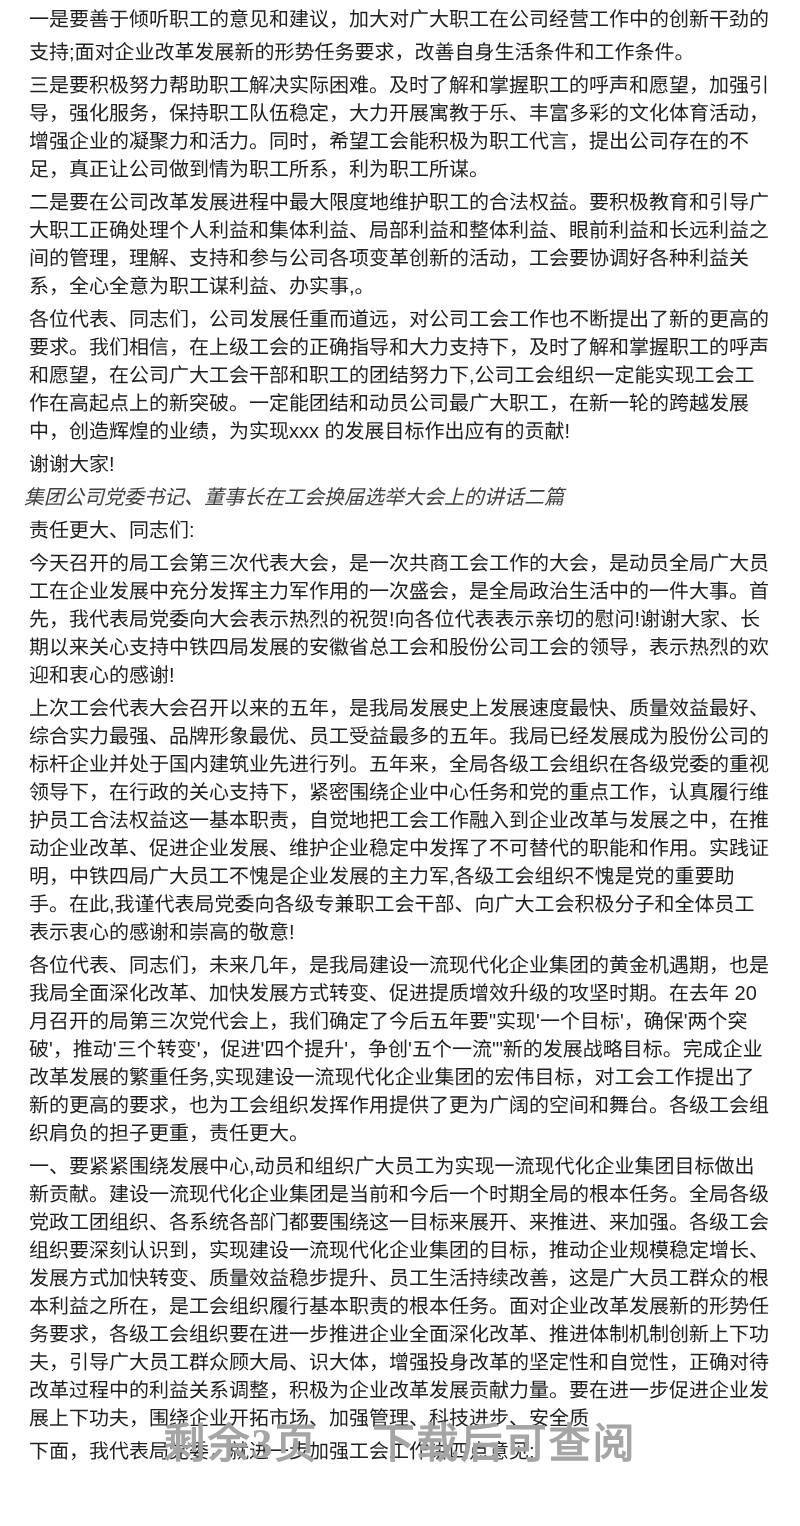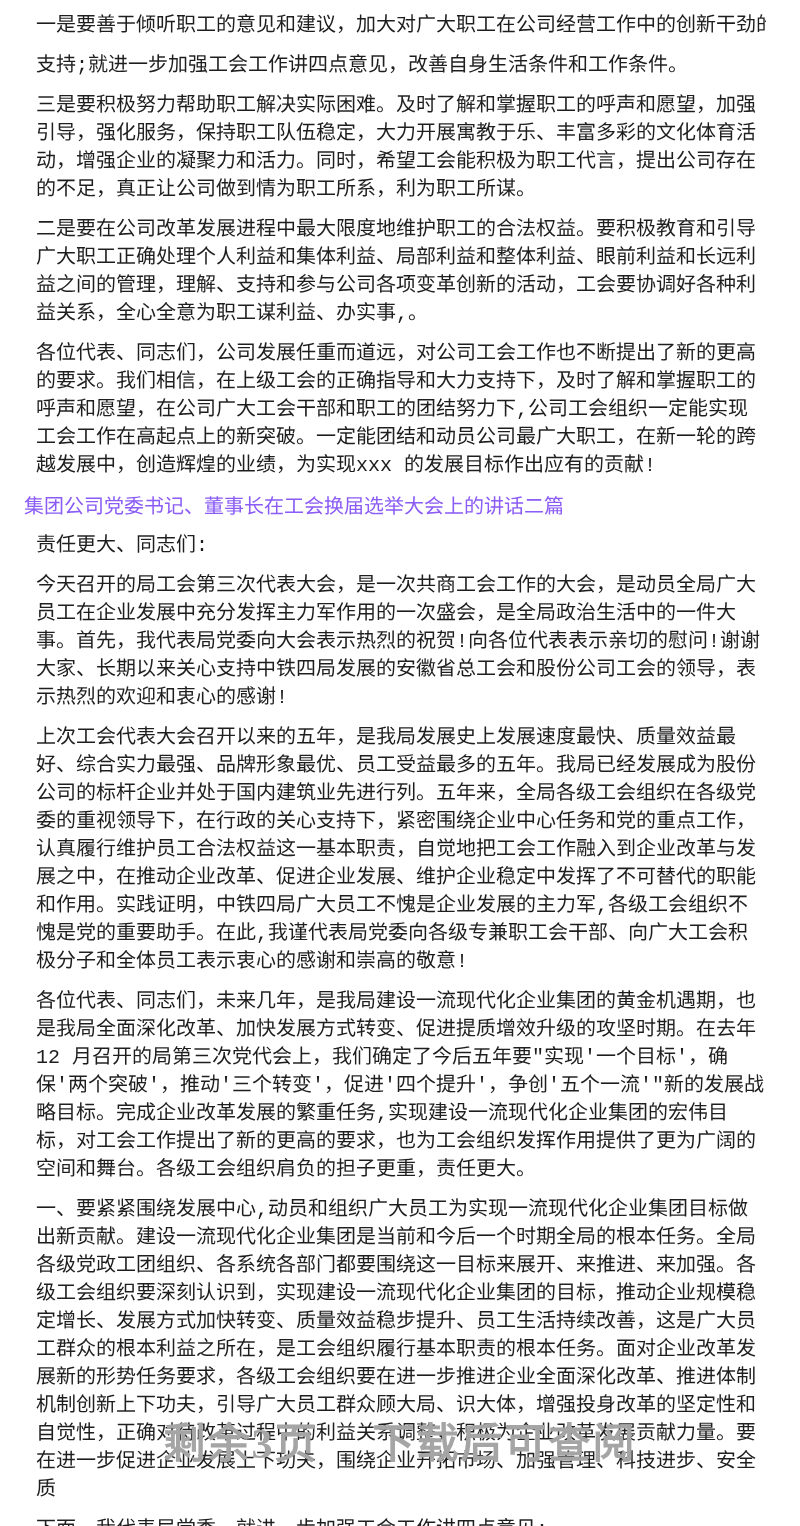--- a/index.html
+++ b/index.html
@@ -19,34 +19,35 @@
     position: absolute;
     top: 0;
     left: 24px;
     width: 754px;
     color: #1e1e1e;
     font-size: 20px;
     line-height: 28px;
     text-align: left;
     word-break: break-all;
   }
-  .content p { margin: 12px; font-family: Liberation Mono, monospace; }
+  .content p { margin: 5px; }
   
   .p-clipped {
     margin-top: -16px;
     white-space: nowrap;
     overflow: hidden;
   }
   
   .p-first { margin-bottom: 52px; }
   .doc-link {
-    color: #8b5cf6;
+    color: #404040;
     text-decoration: none;
     cursor: pointer;
     display: block;
+    font-style: italic;
   }
   .footer {
     position: absolute;
     top: 1420px;
     left: 0;
     width: 100%;
     text-align: center;
     font-family: "Liberation Serif", "DejaVu Serif", serif;
     font-weight: bold;
     font-size: 42px;
@@ -60,29 +61,30 @@
     width: 54px;
   }
 </style>
 </head>
 <body>
 
 <div class="page">
 
   <div class="content">
     <p class="p-clipped">一是要善于倾听职工的意见和建议，加大对广大职工在公司经营工作中的创新干劲的</p>
-    <p class="p-first">支持;就进一步加强工会工作讲四点意见，改善自身生活条件和工作条件。</p>
+    <p class="p-first">支持;面对企业改革发展新的形势任务要求，改善自身生活条件和工作条件。</p>
     <p>三是要积极努力帮助职工解决实际困难。及时了解和掌握职工的呼声和愿望，加强引导，强化服务，保持职工队伍稳定，大力开展寓教于乐、丰富多彩的文化体育活动，增强企业的凝聚力和活力。同时，希望工会能积极为职工代言，提出公司存在的不足，真正让公司做到情为职工所系，利为职工所谋。</p>
     <p>二是要在公司改革发展进程中最大限度地维护职工的合法权益。要积极教育和引导广大职工正确处理个人利益和集体利益、局部利益和整体利益、眼前利益和长远利益之间的管理，理解、支持和参与公司各项变革创新的活动，工会要协调好各种利益关系，全心全意为职工谋利益、办实事,。</p>
     <p>各位代表、同志们，公司发展任重而道远，对公司工会工作也不断提出了新的更高的要求。我们相信，在上级工会的正确指导和大力支持下，及时了解和掌握职工的呼声和愿望，在公司广大工会干部和职工的团结努力下,公司工会组织一定能实现工会工作在高起点上的新突破。一定能团结和动员公司最广大职工，在新一轮的跨越发展中，创造辉煌的业绩，为实现xxx 的发展目标作出应有的贡献!</p>
+    <p>谢谢大家!</p>
     <a class="doc-link">集团公司党委书记、董事长在工会换届选举大会上的讲话二篇</a>
     <p>责任更大、同志们:</p>
     <p>今天召开的局工会第三次代表大会，是一次共商工会工作的大会，是动员全局广大员工在企业发展中充分发挥主力军作用的一次盛会，是全局政治生活中的一件大事。首先，我代表局党委向大会表示热烈的祝贺!向各位代表表示亲切的慰问!谢谢大家、长期以来关心支持中铁四局发展的安徽省总工会和股份公司工会的领导，表示热烈的欢迎和衷心的感谢!</p>
     <p>上次工会代表大会召开以来的五年，是我局发展史上发展速度最快、质量效益最好、综合实力最强、品牌形象最优、员工受益最多的五年。我局已经发展成为股份公司的标杆企业并处于国内建筑业先进行列。五年来，全局各级工会组织在各级党委的重视领导下，在行政的关心支持下，紧密围绕企业中心任务和党的重点工作，认真履行维护员工合法权益这一基本职责，自觉地把工会工作融入到企业改革与发展之中，在推动企业改革、促进企业发展、维护企业稳定中发挥了不可替代的职能和作用。实践证明，中铁四局广大员工不愧是企业发展的主力军,各级工会组织不愧是党的重要助手。在此,我谨代表局党委向各级专兼职工会干部、向广大工会积极分子和全体员工表示衷心的感谢和崇高的敬意!</p>
-    <p>各位代表、同志们，未来几年，是我局建设一流现代化企业集团的黄金机遇期，也是我局全面深化改革、加快发展方式转变、促进提质增效升级的攻坚时期。在去年 12 月召开的局第三次党代会上，我们确定了今后五年要"实现'一个目标'，确保'两个突破'，推动'三个转变'，促进'四个提升'，争创'五个一流'"新的发展战略目标。完成企业改革发展的繁重任务,实现建设一流现代化企业集团的宏伟目标，对工会工作提出了新的更高的要求，也为工会组织发挥作用提供了更为广阔的空间和舞台。各级工会组织肩负的担子更重，责任更大。</p>
+    <p>各位代表、同志们，未来几年，是我局建设一流现代化企业集团的黄金机遇期，也是我局全面深化改革、加快发展方式转变、促进提质增效升级的攻坚时期。在去年 20 月召开的局第三次党代会上，我们确定了今后五年要"实现'一个目标'，确保'两个突破'，推动'三个转变'，促进'四个提升'，争创'五个一流'"新的发展战略目标。完成企业改革发展的繁重任务,实现建设一流现代化企业集团的宏伟目标，对工会工作提出了新的更高的要求，也为工会组织发挥作用提供了更为广阔的空间和舞台。各级工会组织肩负的担子更重，责任更大。</p>
     <p>一、要紧紧围绕发展中心,动员和组织广大员工为实现一流现代化企业集团目标做出新贡献。建设一流现代化企业集团是当前和今后一个时期全局的根本任务。全局各级党政工团组织、各系统各部门都要围绕这一目标来展开、来推进、来加强。各级工会组织要深刻认识到，实现建设一流现代化企业集团的目标，推动企业规模稳定增长、发展方式加快转变、质量效益稳步提升、员工生活持续改善，这是广大员工群众的根本利益之所在，是工会组织履行基本职责的根本任务。面对企业改革发展新的形势任务要求，各级工会组织要在进一步推进企业全面深化改革、推进体制机制创新上下功夫，引导广大员工群众顾大局、识大体，增强投身改革的坚定性和自觉性，正确对待改革过程中的利益关系调整，积极为企业改革发展贡献力量。要在进一步促进企业发展上下功夫，围绕企业开拓市场、加强管理、科技进步、安全质</p>
     <p>下面，我代表局党委，就进一步加强工会工作讲四点意见:</p>
   </div>
 
   <div class="footer">
     <span>剩余3页</span><span class="footer-gap"></span><span>下载后可查阅</span>
   </div>
 
 </div>
 

